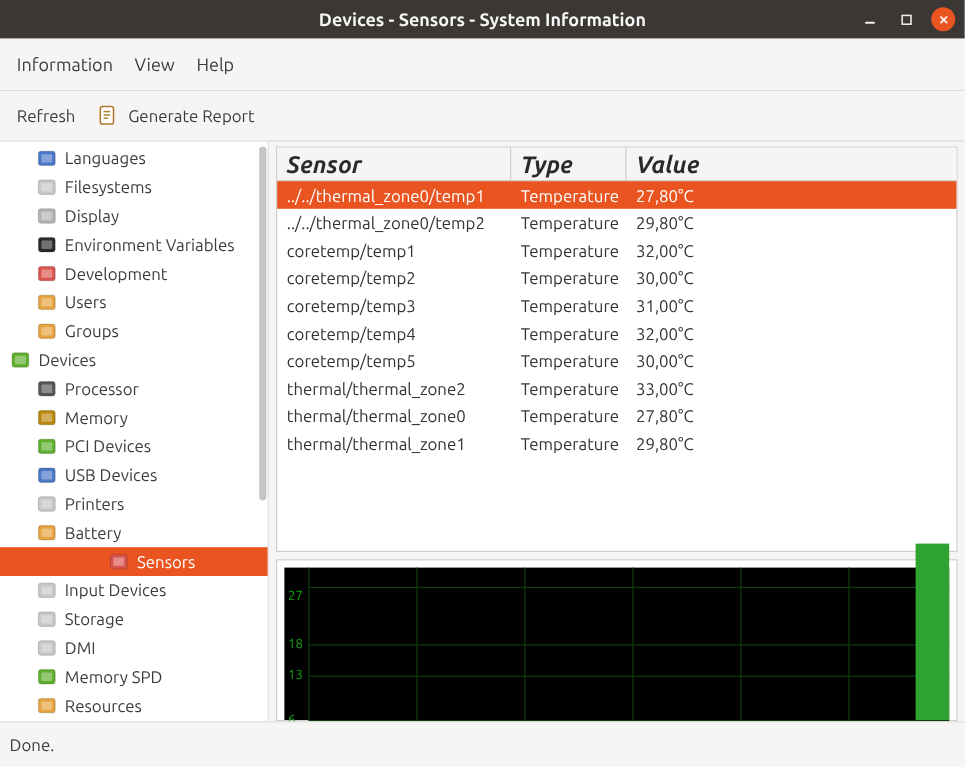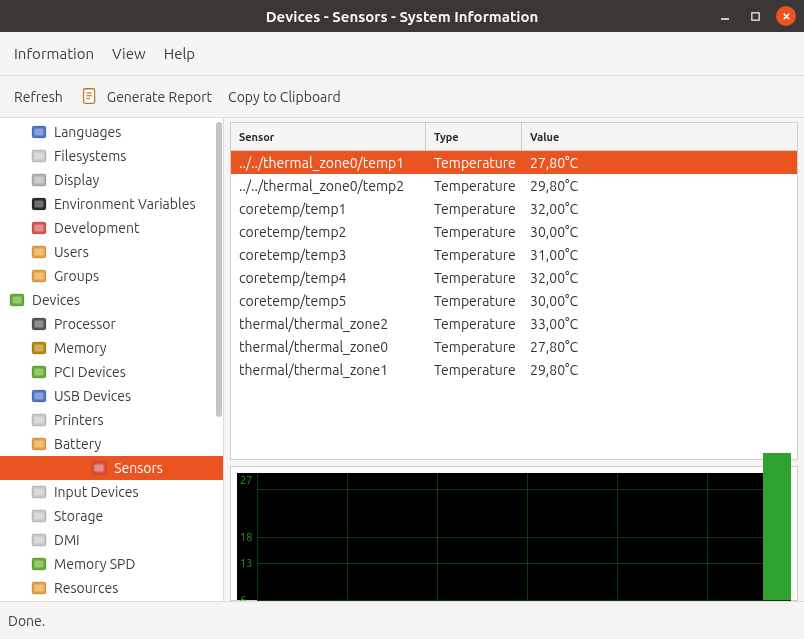--- a/index.html
+++ b/index.html
@@ -28,21 +28,21 @@
 .sidebar-scroll .thumb { position: absolute; left: 1px; width: 6px; background: #c7c5c3; border-radius: 3px; top: 0; height: 62%; }
 
 .tree-item { display: flex; align-items: center; height: 24px; padding-left: 8px; gap: 6px; font-size: 15px; color: #3d3d3d; white-space: nowrap; }
 .tree-item.indent1 { padding-left: 30px; }
 .tree-item.selected { background: #e95420; color: #fff; justify-content: center; }
 .tree-icon { width: 18px; height: 18px; display: inline-flex; }
 
 .content { flex: 1; display: flex; flex-direction: column; padding: 4px 6px 0 6px; gap: 6px; }
 .table-wrap { border: 1px solid #d0cecb; background: #fff; flex: 0 0 auto; height: 338px; }
 .table-head { display: flex; height: 28px; border-bottom: 1px solid #d0cecb; background: #f6f5f4; }
-.th { display: flex; align-items: center; padding: 0 8px; font-weight: 700; font-size: 11px; border-right: 1px solid #d0cecb; color: #2a2a2a; }
+.th { display: flex; align-items: center; padding: 0 8px; font-weight: 700; font-size: 20px; border-right: 1px solid #d0cecb; color: #2a2a2a; font-style: italic; }
 .th:last-child { border-right: none; }
 .col-sensor { width: 195px; }
 .col-type { width: 96px; }
 .col-value { flex: 1; }
 .table-body { }
 .tr { display: flex; height: 23px; align-items: center; font-size: 14.5px; color: #333; }
 .tr.selected { background: #e95420; color: #fff; }
 .td { padding: 0 8px; overflow: hidden; white-space: nowrap; }
 
 
@@ -95,23 +95,20 @@
     <span class="tb-icon">
       <svg width="22" height="22" viewBox="0 0 24 24">
           <rect x="5" y="3" width="12" height="16" rx="2" fill="#fff" stroke="#b07a2c" stroke-width="1.4"></rect>
           <rect x="8" y="7" width="6" height="1.3" fill="#b07a2c"></rect>
           <rect x="8" y="10" width="6" height="1.3" fill="#b07a2c"></rect>
           <rect x="8" y="13" width="4" height="1.3" fill="#b07a2c"></rect>
         </svg>
     </span>
     <span>Generate Report</span>
   </div>
-  <div class="tb">
-    <span>Copy to Clipboard</span>
-  </div>
 </div>
 
 <div class="main">
   <div class="sidebar" id="sidebar">
     <div class="tree-item indent1">
         <span class="tree-icon">
           <svg width="18" height="18" viewBox="0 0 18 18">
             <rect x="2" y="3" width="14" height="12" rx="2" fill="#4a76c7" stroke="#00000030" stroke-width="0.8"></rect>
             <rect x="4.5" y="5.5" width="9" height="7" rx="1" fill="#ffffff55"></rect>
           </svg>
@@ -357,21 +354,21 @@
           </div>
           <div class="tr">
             <div class="td col-sensor">thermal/thermal_zone1</div>
             <div class="td col-type">Temperature</div>
             <div class="td col-value">29,80°C</div>
           </div>
         </div>
     </div>
     <div class="chart-wrap">
       <div class="chart" id="chart">
-          <div class="ytick" style="top: 1px;">27</div>
+          <div class="ytick" style="top: 18px;">27</div>
           <div class="grid-h" style="top: 15.9px;"></div>
           <div class="ytick" style="top: 57.6px;">18</div>
           <div class="grid-h" style="top: 63.6px;"></div>
           <div class="ytick" style="top: 84.1px;">13</div>
           <div class="grid-h" style="top: 90.1px;"></div>
           <div class="ytick" style="top: 121.2px;">6</div>
           <div class="grid-h" style="top: 127.2px;"></div>
           <div class="grid-v" style="left: 20px;"></div>
           <div class="grid-v" style="left: 110px;"></div>
           <div class="grid-v" style="left: 200px;"></div>

